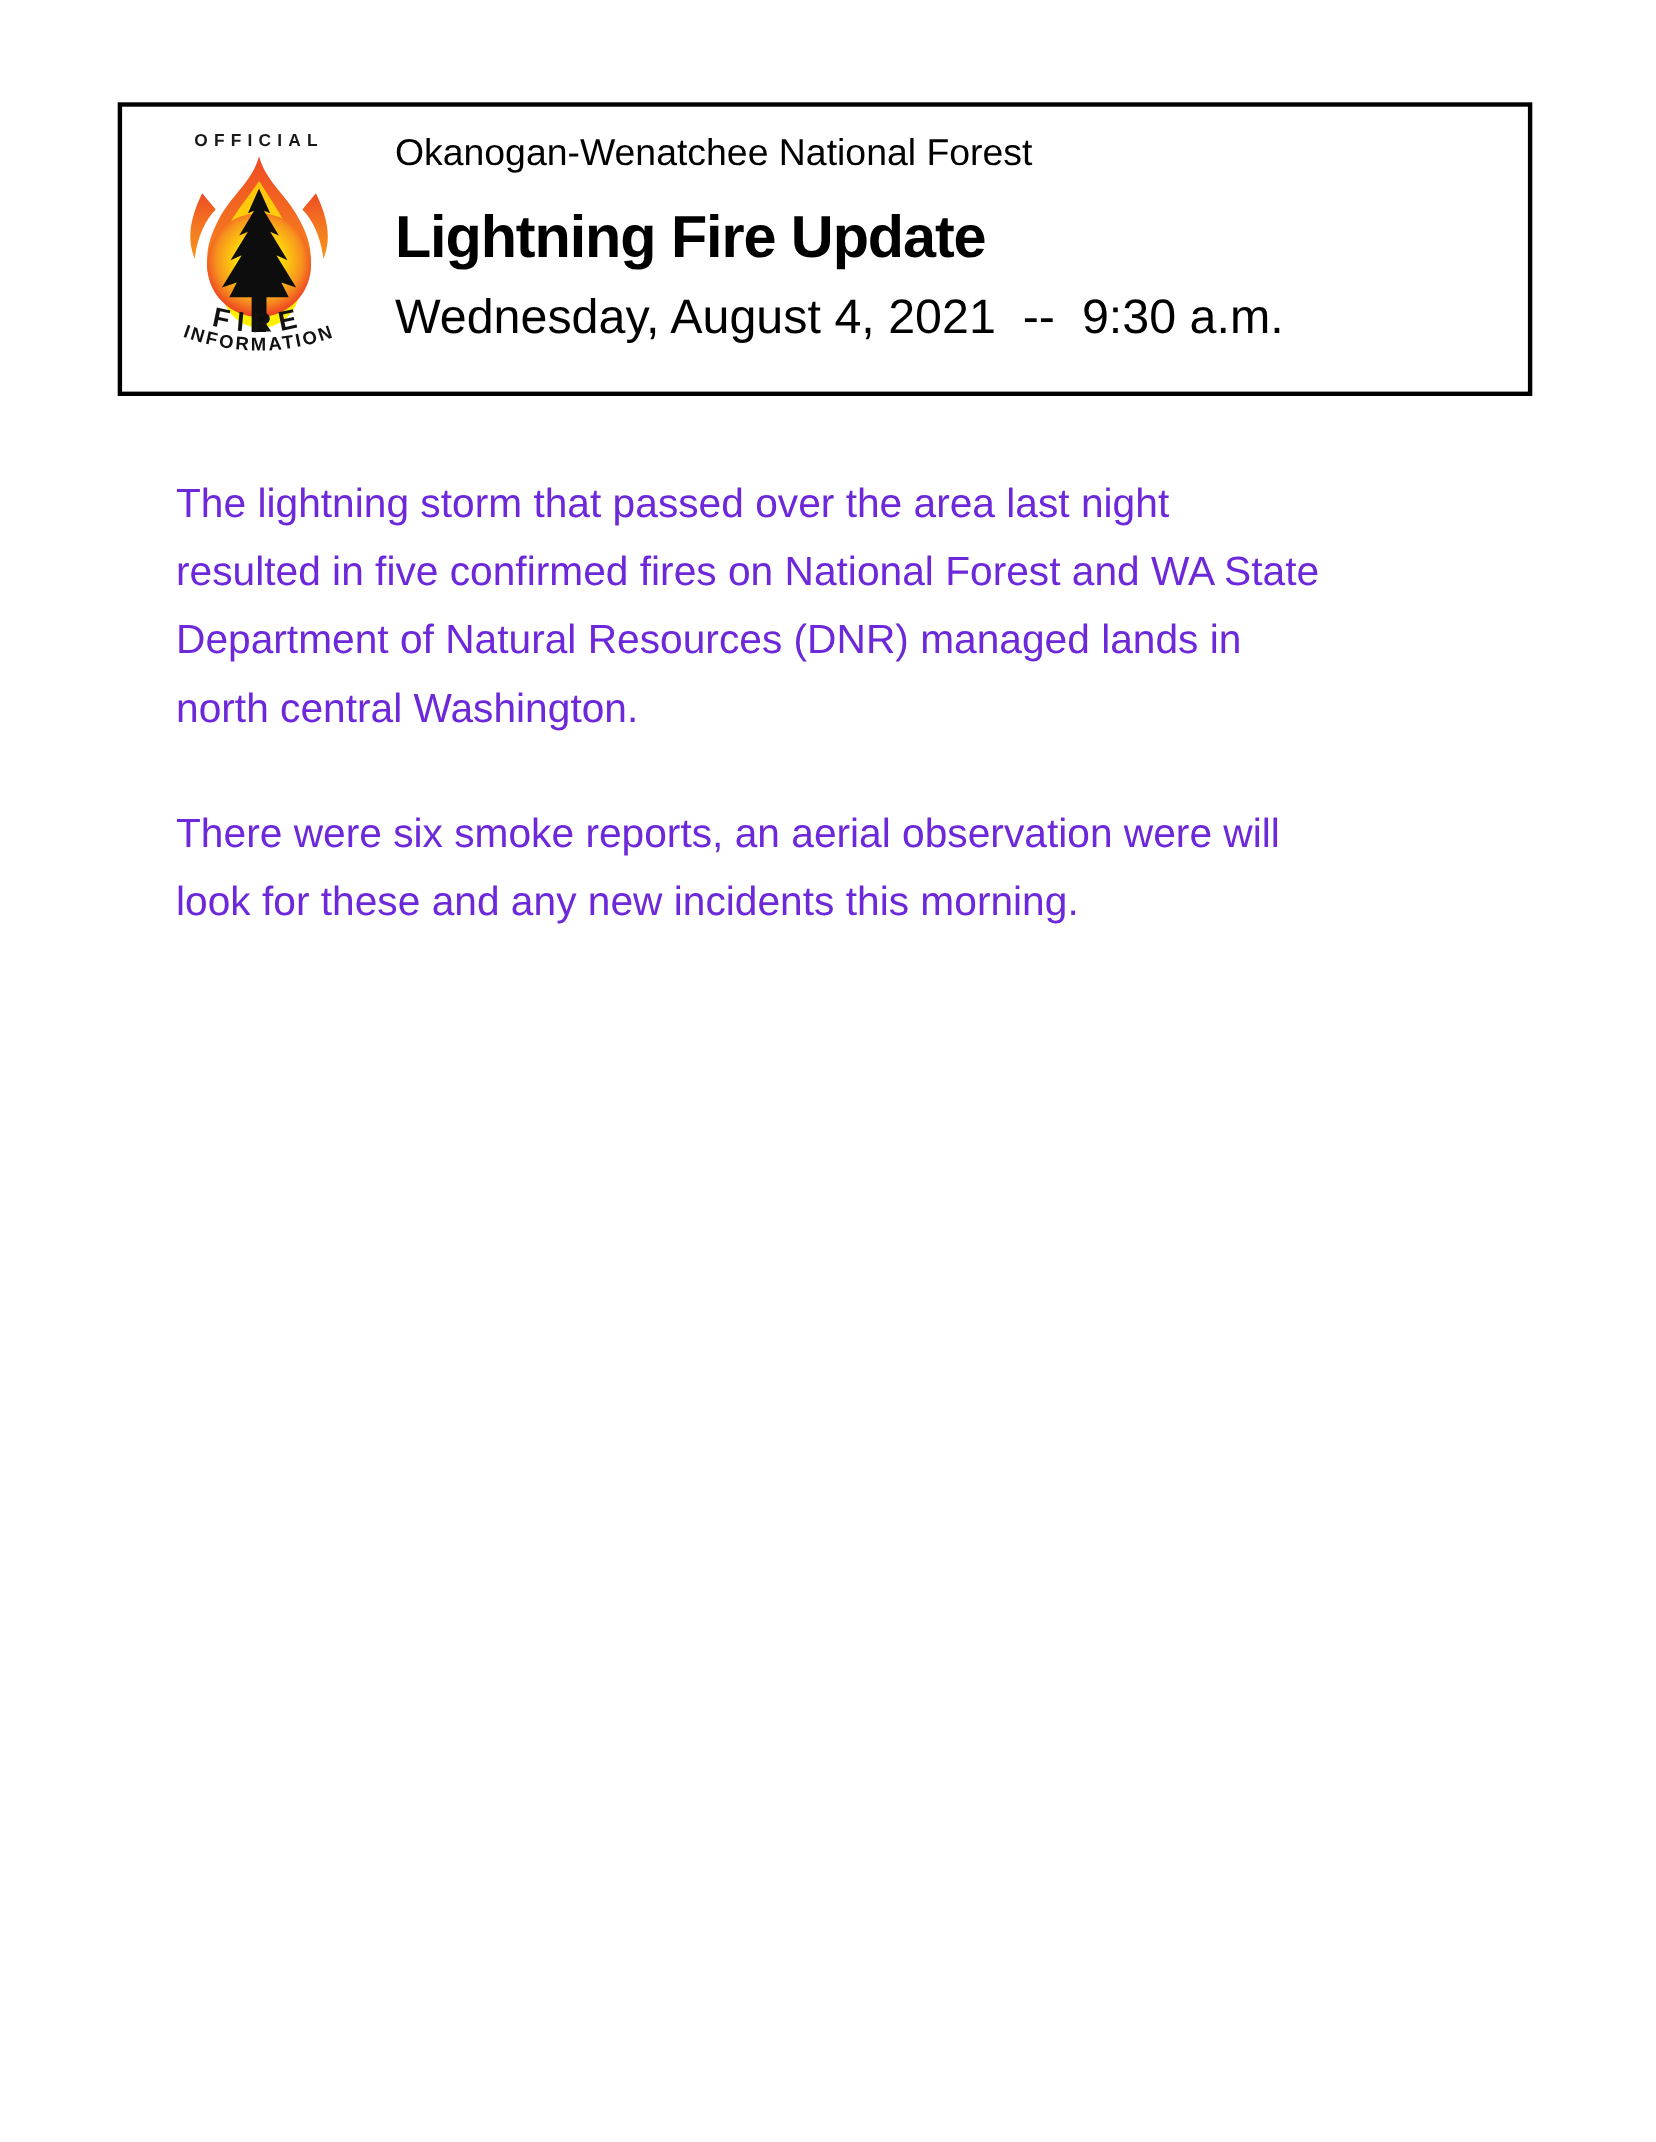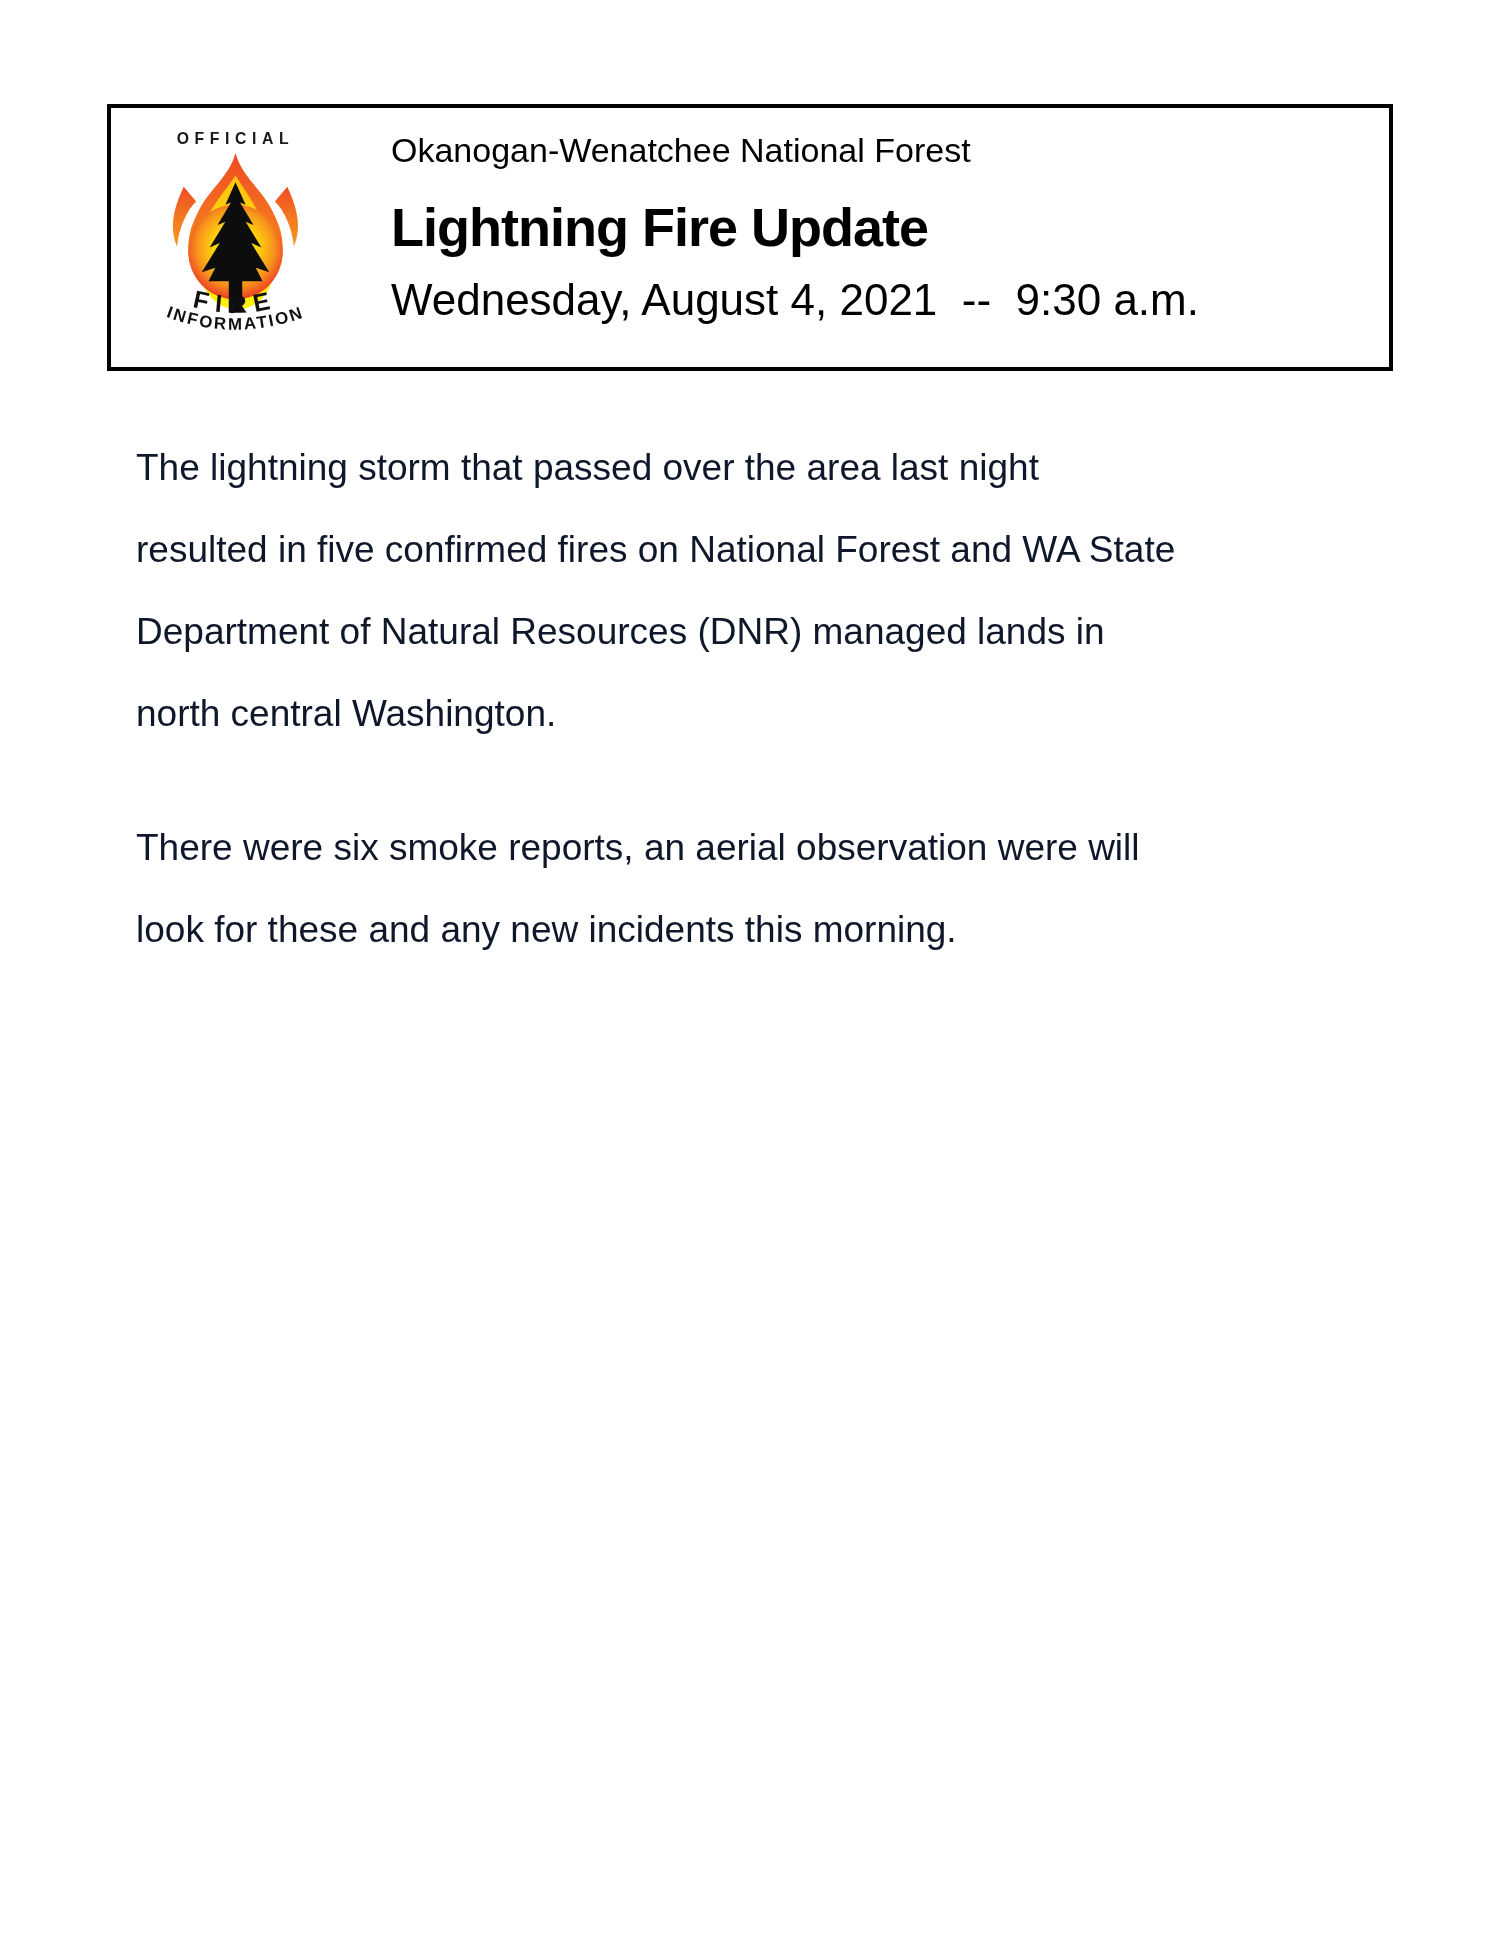--- a/index.html
+++ b/index.html
@@ -8,27 +8,26 @@
     width:1505px;
     height:1947px;
     background:#ffffff;
     font-family:"Liberation Sans", sans-serif;
     color:#000000;
     overflow:hidden;
   }
   
   .header-box{
     position:absolute;
-    left:107px; top:104px;
+    left:107px; top:93px;
     width:1286px; height:267px;
     border:4px solid #000000;
     box-sizing:border-box;
     display:flex;
     background:#ffffff;
-    gap:32px;
   }
   .logo-wrap{
     width:248px;
     display:flex;
     justify-content:center;
     align-items:flex-start;
     flex:0 0 auto;
   }
   .logo-wrap svg{ margin-top:2px; }
   .header-text{
@@ -53,25 +52,25 @@
   }
   .dateline{
     margin-top:18px;
     font-size:44px;
     line-height:1.1;
     white-space:pre;
   }
   
   .body-text{
     position:absolute;
-    left:136px; top:427px;
+    left:160px; top:427px;
     width:1252px;
     font-size:37px;
-    line-height:82px;
-    color:#0f172a;
+    line-height:62px;
+    color:#6d28d9;
   }
   .para{
     margin:0 0 52px 0;
     white-space:pre-line;
   }
   .fire-list{
     list-style:none;
     margin:0;
     padding:0;
   }

